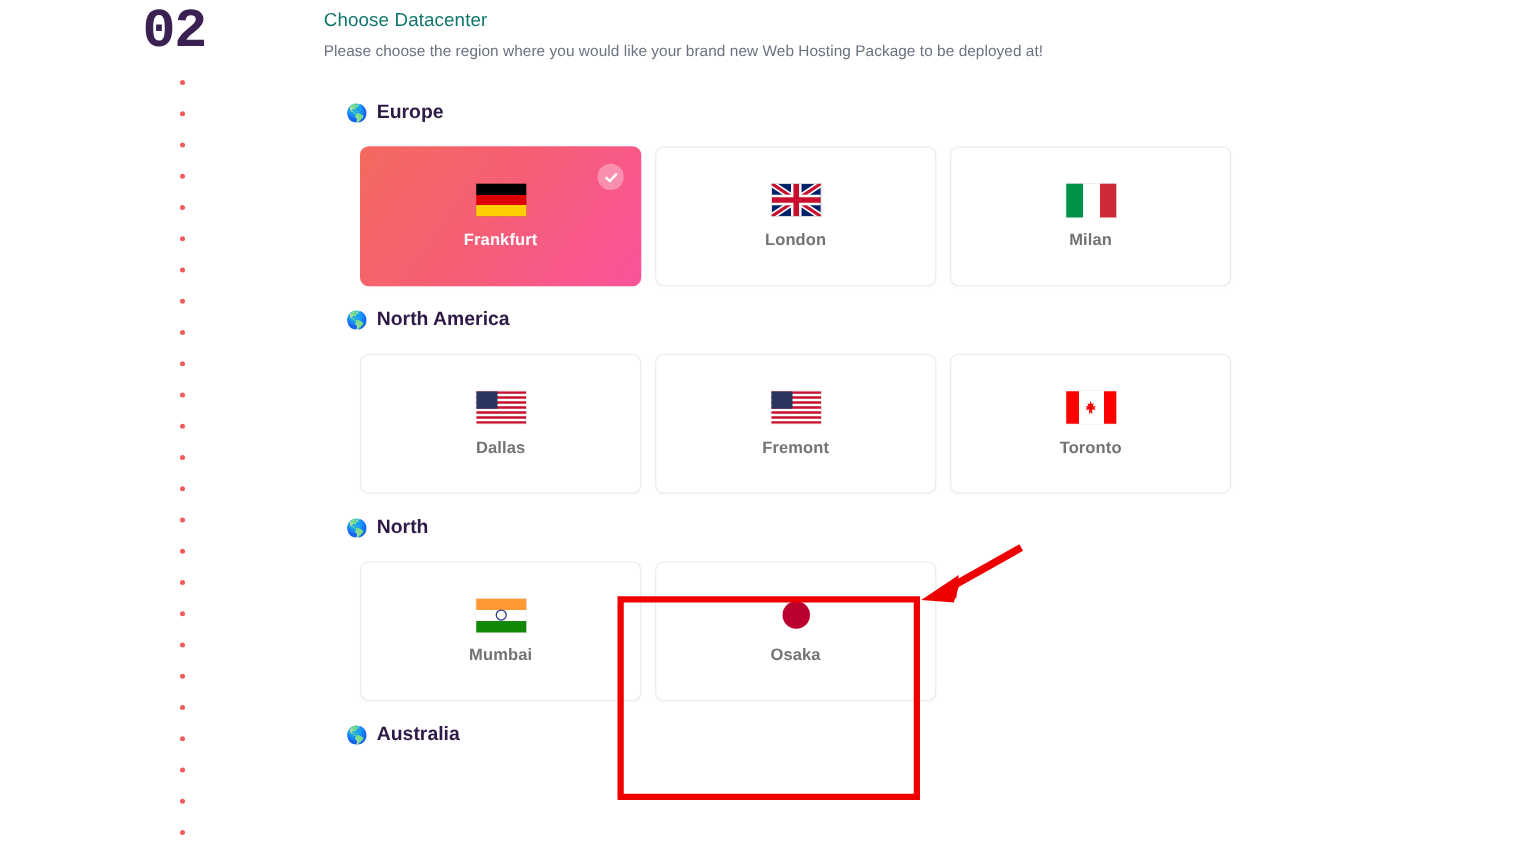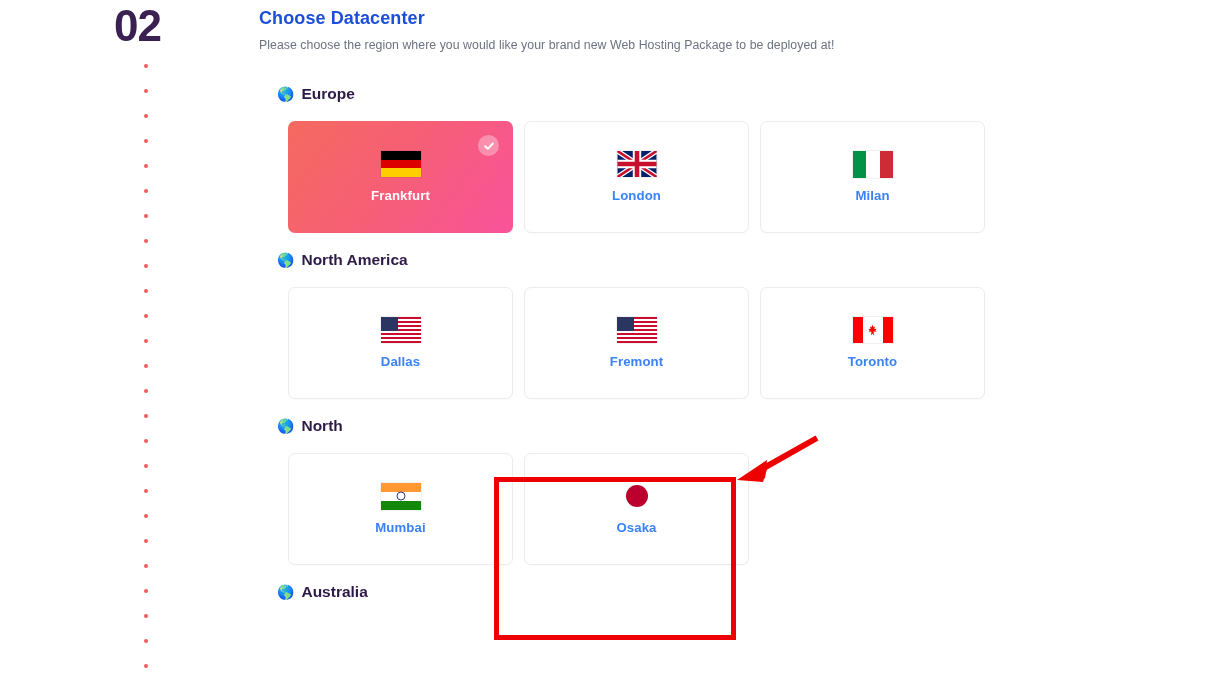--- a/index.html
+++ b/index.html
@@ -7,39 +7,39 @@
     margin: 0; padding: 0;
     width: 1226px; height: 675px;
     background: #ffffff;
     font-family: "Liberation Sans", sans-serif;
     overflow: hidden;
   }
 
   #page { position: relative; width: 1226px; height: 675px; background:#fff; }
 
   
-  .step-rail { position: absolute; left: 0; top: 0; width: 250px; height: 481px; }
+  .step-rail { position: absolute; left: 0; top: 0; width: 250px; height: 481px; font-family: Liberation Mono, monospace; }
   .step-number {
     position: absolute; left: 114px; top: 4px;
     font-size: 44px; font-weight: 700; letter-spacing: -1px;
     color: #3a2152; line-height: 1;
   }
   .step-dots {
     position: absolute; left: 144px; top: 64px;
     width: 6px; height: 611px;
   }
   .step-dots i {
     display: block; width: 4px; height: 4px; border-radius: 50%;
     background: #f15b5b; margin-bottom: 21px;
   }
 
   
   .content { position: absolute; left: 259px; top: 0; right: 0; }
   .page-title {
-    font-size: 18px; font-weight: 700; color: #1d4ed8;
+    font-size: 15px; font-weight: 400; color: #0f766e;
     margin: 8px 0 0 0; letter-spacing: .1px;
   }
   .page-subtitle {
     font-size: 12.3px; color: #6b7280; margin: 9px 0 0 0;
     letter-spacing: .05px;
   }
 
   
   .region { margin-top: 0; }
   .region-head {
@@ -55,21 +55,21 @@
     position: relative;
     width: 225px; height: 112px;
     border: 1px solid #ececec; border-radius: 7px;
     background: #fff;
     display: flex; flex-direction: column;
     align-items: center; justify-content: center;
     box-shadow: 0 1px 2px rgba(0,0,0,.02);
   }
   .dc-card .flag { height: 26px; display:flex; align-items:center; justify-content:center; margin-bottom: 11px; }
   .dc-card .dc-label {
-    font-size: 13.2px; font-weight: 700; color: #3b82f6; letter-spacing:.1px;
+    font-size: 13.2px; font-weight: 700; color: #737373; letter-spacing:.1px;
   }
 
   .dc-card.selected {
     border: none;
     background: linear-gradient(125deg, #f4695f 0%, #f65f74 45%, #f9539b 100%);
   }
   .dc-card.selected .dc-label { color: #ffffff; }
 
   .check-badge {
     position: absolute; top: 14px; right: 14px;

